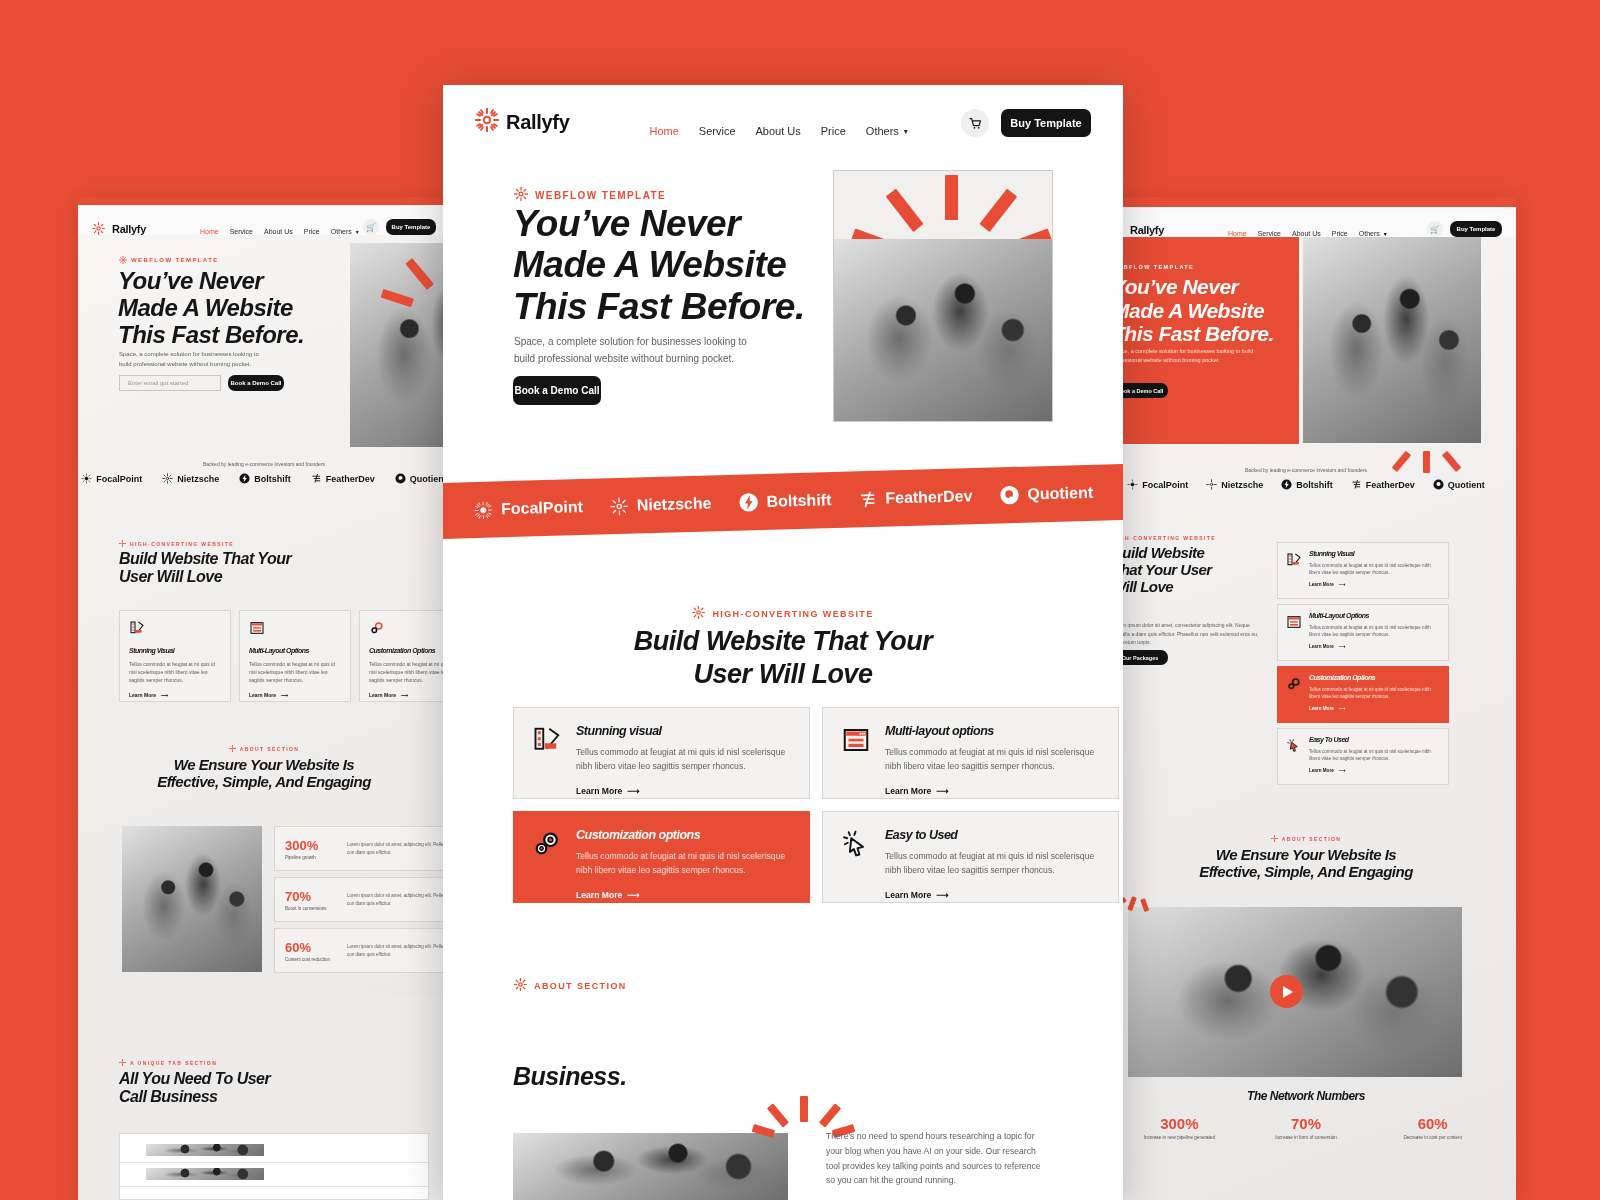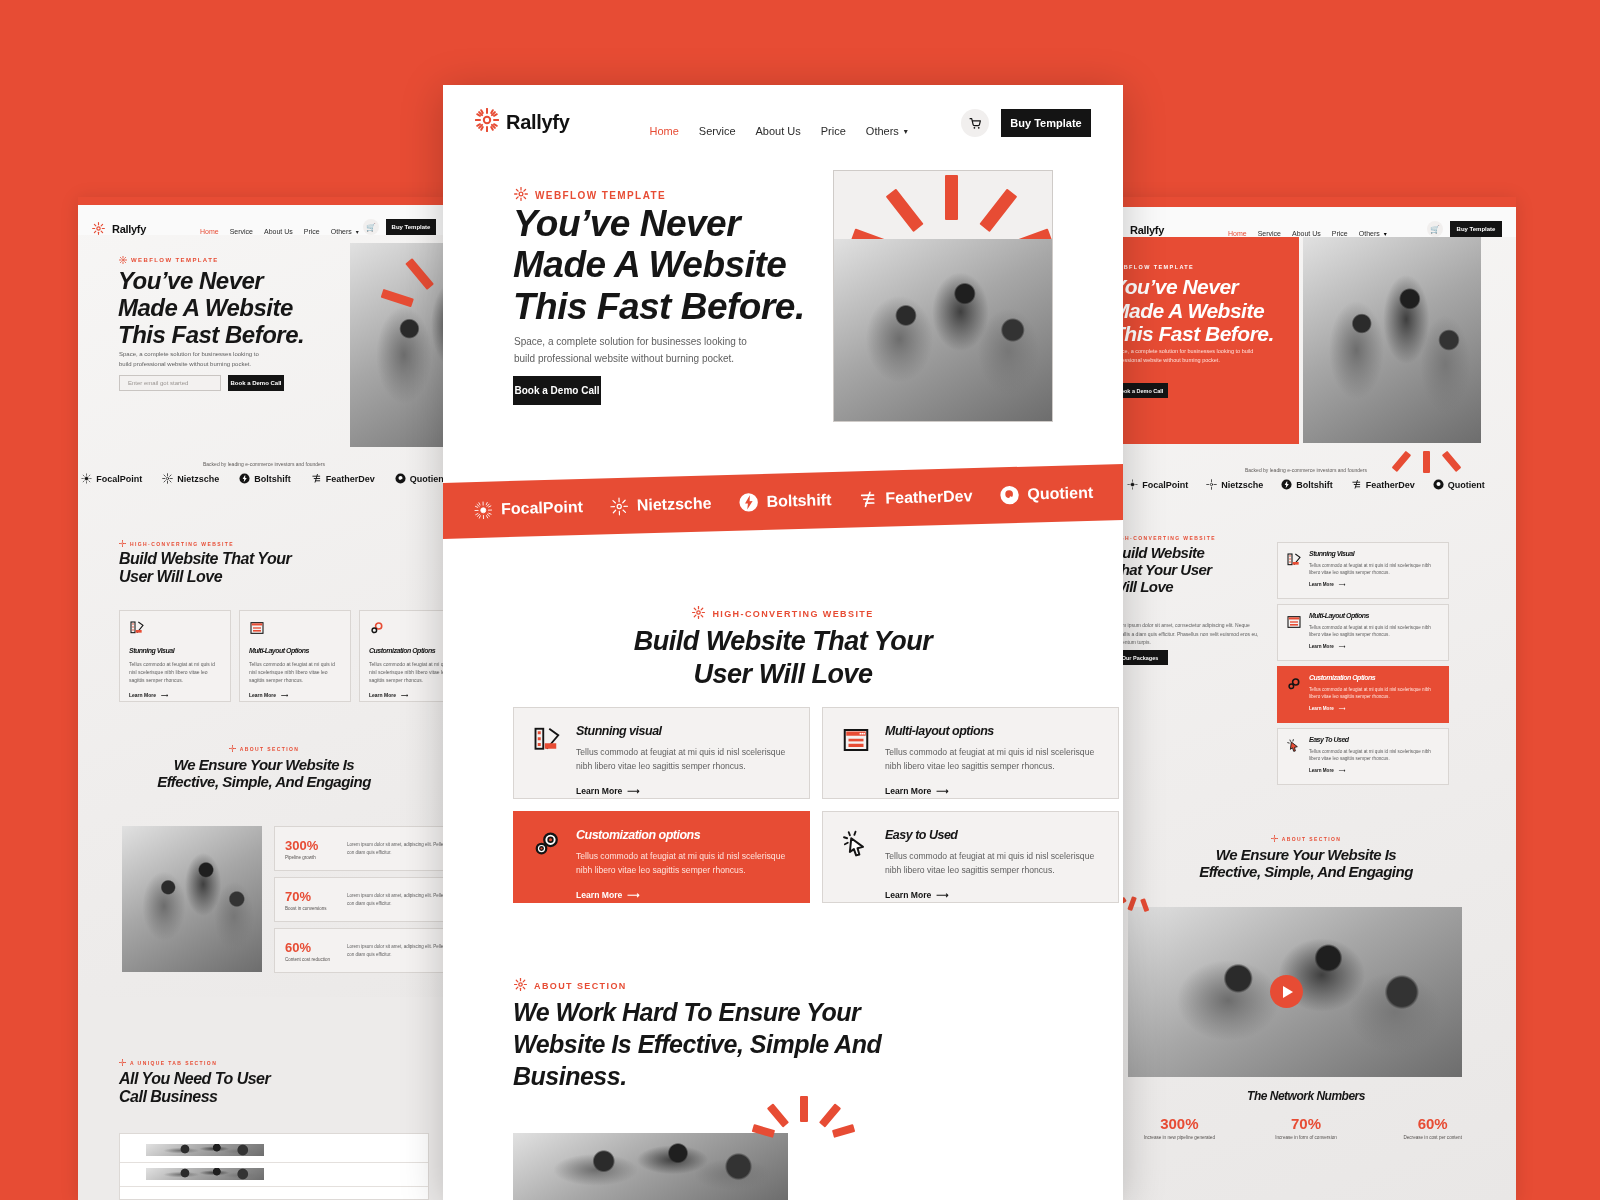--- a/index.html
+++ b/index.html
@@ -18,21 +18,21 @@
   .brand { display:flex; align-items:center; gap:7px; font-weight:bold; letter-spacing:-.3px; color:#111; }
 
   .sun { display:inline-block; position:relative; }
   .sun svg { display:block; }
 
   .nav { display:flex; align-items:center; }
   .nav a { color:#2b2b2b; text-decoration:none; white-space:nowrap; }
   .nav a.active { color:#e74c34; }
 
   .cart { border-radius:50%; background:#f1efee; display:flex; align-items:center; justify-content:center; }
-  .btn-dark { background:#141414; color:#fff; display:flex; align-items:center; justify-content:center; font-weight:bold; white-space:nowrap; }
+  .btn-dark { background:#141414; color:#fff; display:flex; align-items:center; justify-content:center; font-weight:bold; white-space:nowrap;border-radius:7px; }
 
   .eyebrow { display:flex; align-items:center; gap:6px; color:#e74c34; font-weight:bold; letter-spacing:1.4px; text-transform:uppercase; }
   h1,h2,h3 { font-weight:bold; color:#161616; letter-spacing:-.5px; line-height:1.12;font-style:italic; }
   p { color:#5e5e5e; line-height:1.55; }
 
   .card { background:#f4f2f1; border:1px solid #d9d5d2; }
   .card.red { background:#e74c34; border-color:#e74c34; }
   .card.red h3, .card.red p, .card.red .learn { color:#fff; }
   .card.red p { color:#ffe4de; }
   .learn { font-weight:bold; color:#141414; display:flex; align-items:center; gap:5px; }
@@ -864,28 +864,29 @@
           <line x1="4.2" y1="4.2" x2="7.1" y2="7.1"></line>
               <line x1="16.9" y1="16.9" x2="19.8" y2="19.8"></line>
           <line x1="19.8" y1="4.2" x2="16.9" y2="7.1"></line>
               <line x1="7.1" y1="16.9" x2="4.2" y2="19.8"></line>
         </g>
           </svg>
       </span>
       <span>ABOUT SECTION</span>
     </div>
     <h2 style="position:absolute;left:70px;top:911px;font-size:25px;width:500px;line-height:1.28;">
-      <span>We Work Hard To Ensure Your</span><br>
-      <span>Website Is Effective, Simple And</span><br>
+      <br>
+      <br>
       <span>Business.</span>
     </h2>
 
     <div class="photo" style="position:absolute;left:70px;top:1048px;width:275px;height:67px;"></div>
     <div class="burst" style="left:325px;top:1011px;width:70px;height:42px;">
       <i style="left:32px;top:0;width:8px;height:26px;transform:rotate(0deg);"></i>
       <i style="left:14px;top:4px;width:8px;height:25px;transform:rotate(-40deg);"></i>
       <i style="left:50px;top:4px;width:8px;height:25px;transform:rotate(40deg);"></i>
       <i style="left:2px;top:16px;width:8px;height:22px;transform:rotate(-74deg);"></i>
       <i style="left:61px;top:16px;width:8px;height:22px;transform:rotate(74deg);"></i>
     </div>
+    <p style="position:absolute;left:383px;top:1044px;width:225px;font-size:8.6px;line-height:1.72;">There's no need to spend hours researching a topic for your blog when you have AI on your side. Our research tool provides key talking points and sources to reference so you can hit the ground running.</p>
   </div>
 
 </div>
 
 </body></html>

